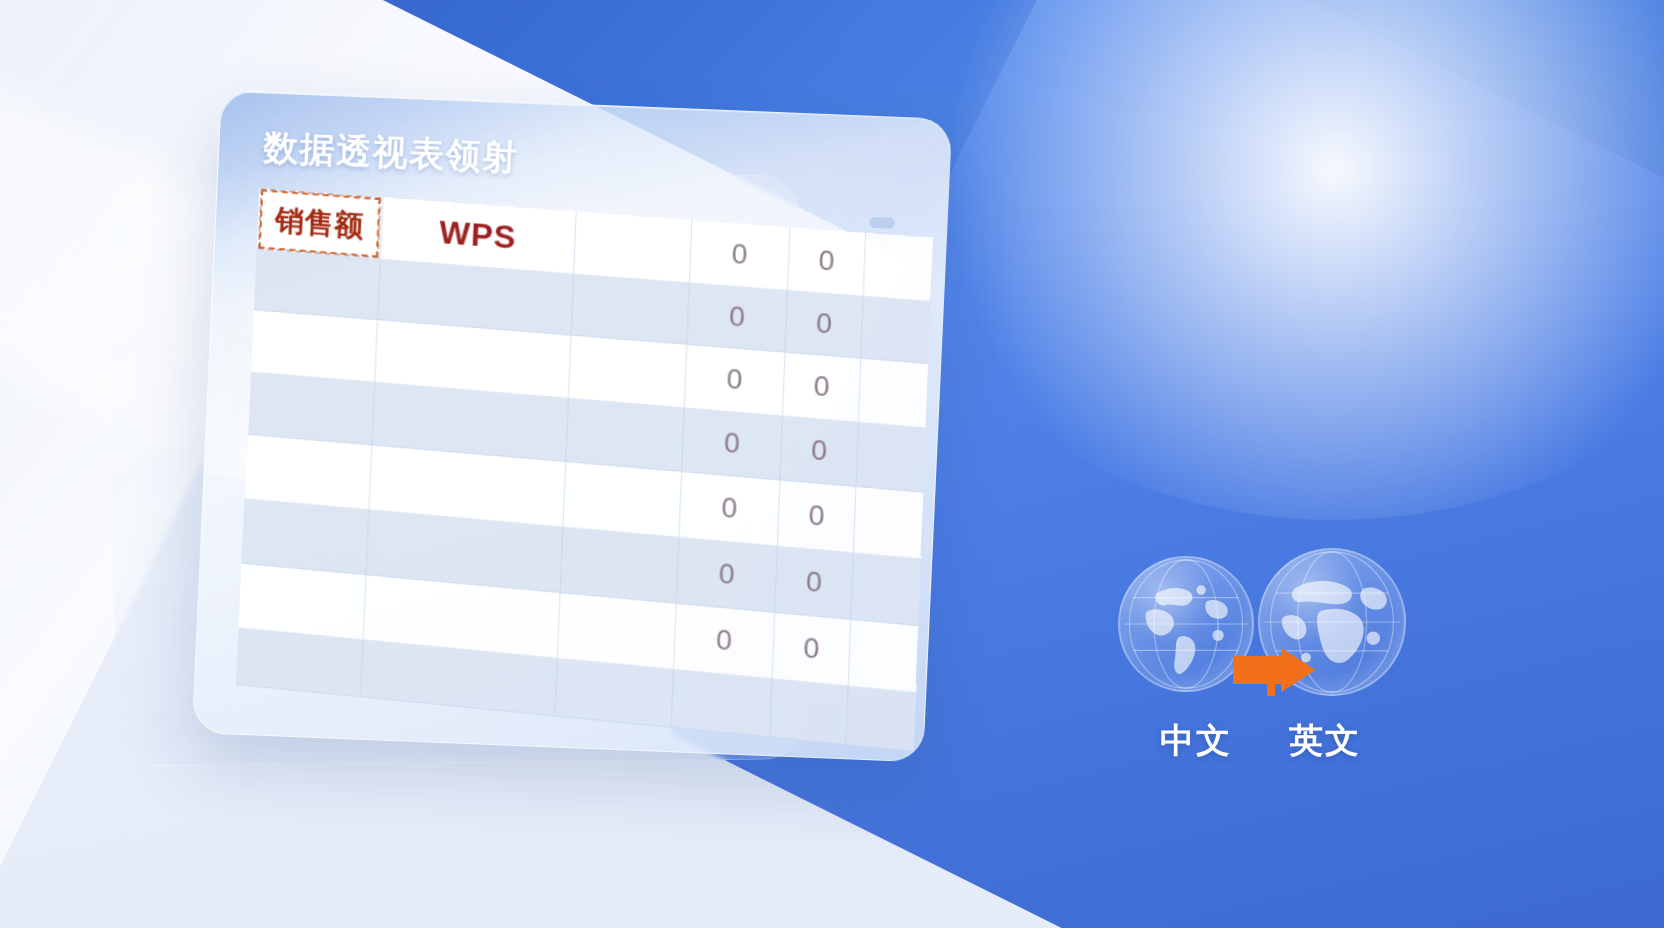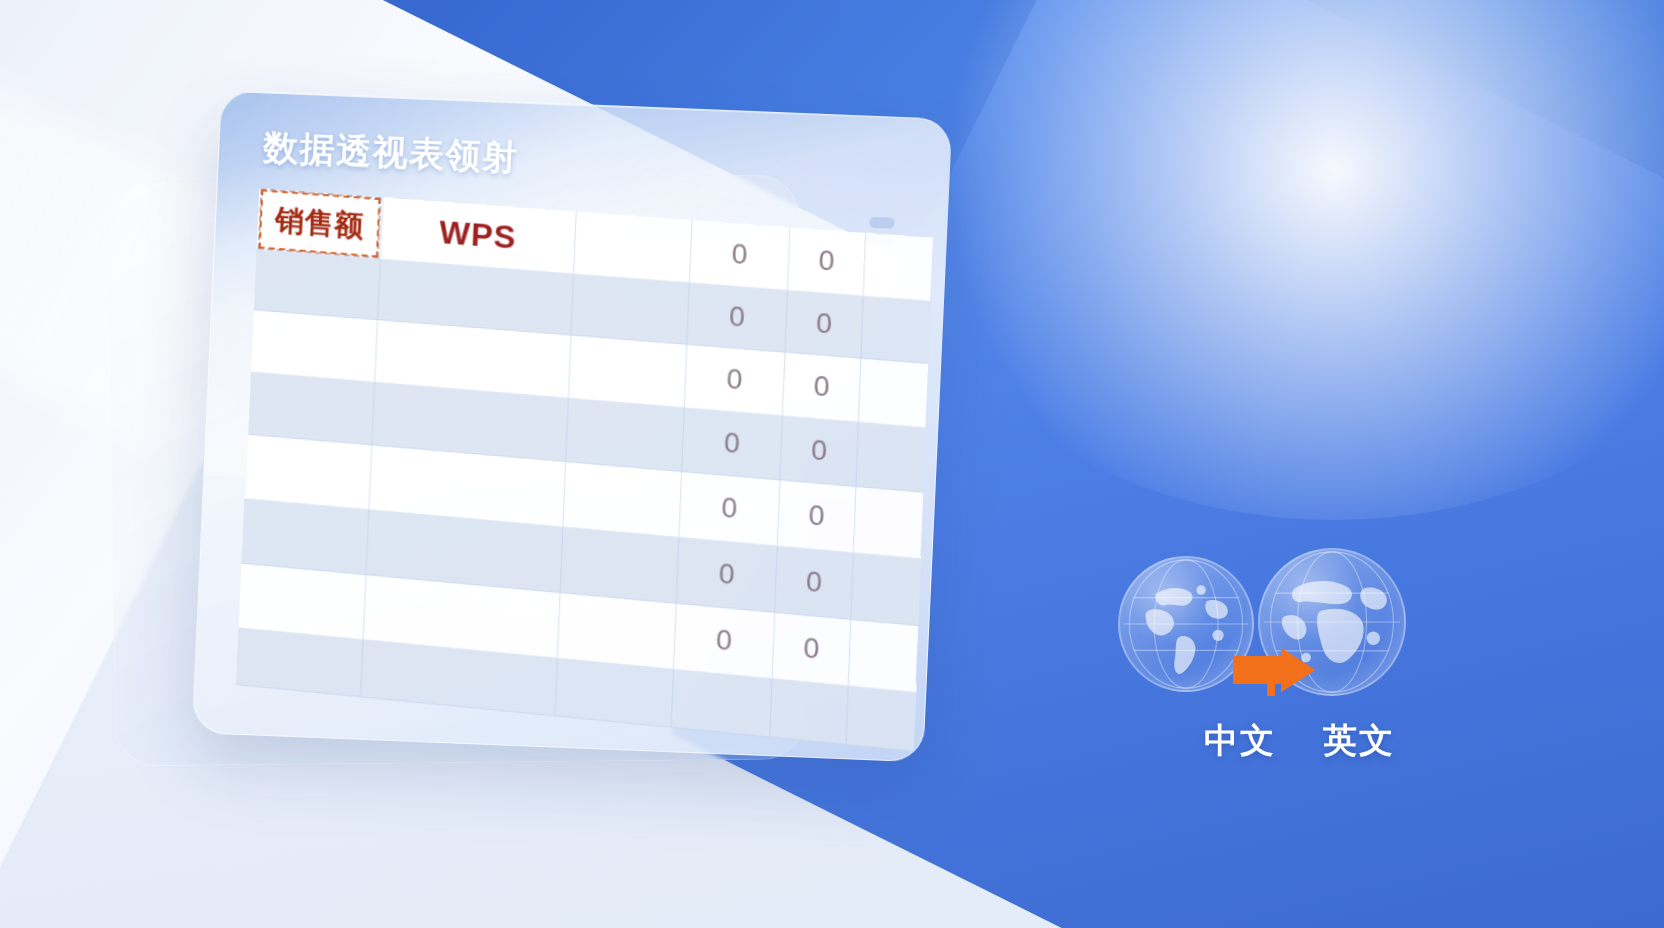--- a/index.html
+++ b/index.html
@@ -197,24 +197,23 @@
     position:absolute; left:123px; top:108px; width:86px; height:48px;
   }
   #arrow svg { width:100%; height:100%; display:block; }
 
   .glabel {
     position:absolute; top:178px;
     font-size:34px; font-weight:700; color:#ffffff;
     letter-spacing:2px;
     text-shadow:0 2px 6px rgba(25,55,130,0.35);
     white-space:nowrap;
-    margin-left:44px;
   }
   #label-cn { left:52px; }
-  #label-en { left:171px; }
+  #label-en { left:181px; }
 </style>
 </head>
 <body>
 
 <div id="bg">
   <div class="bg-base"></div>
   <div class="bg-shade-tl"></div>
   <div class="bg-band"></div>
   <div class="bg-band2"></div>
   <div class="bg-wedge-left"></div>

